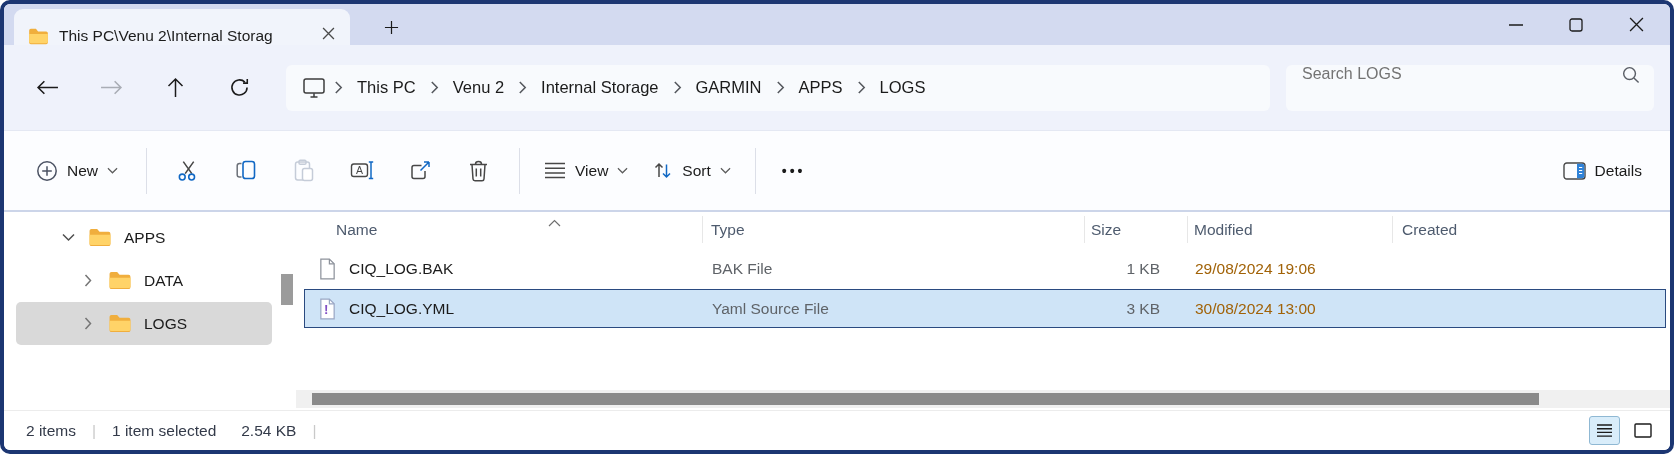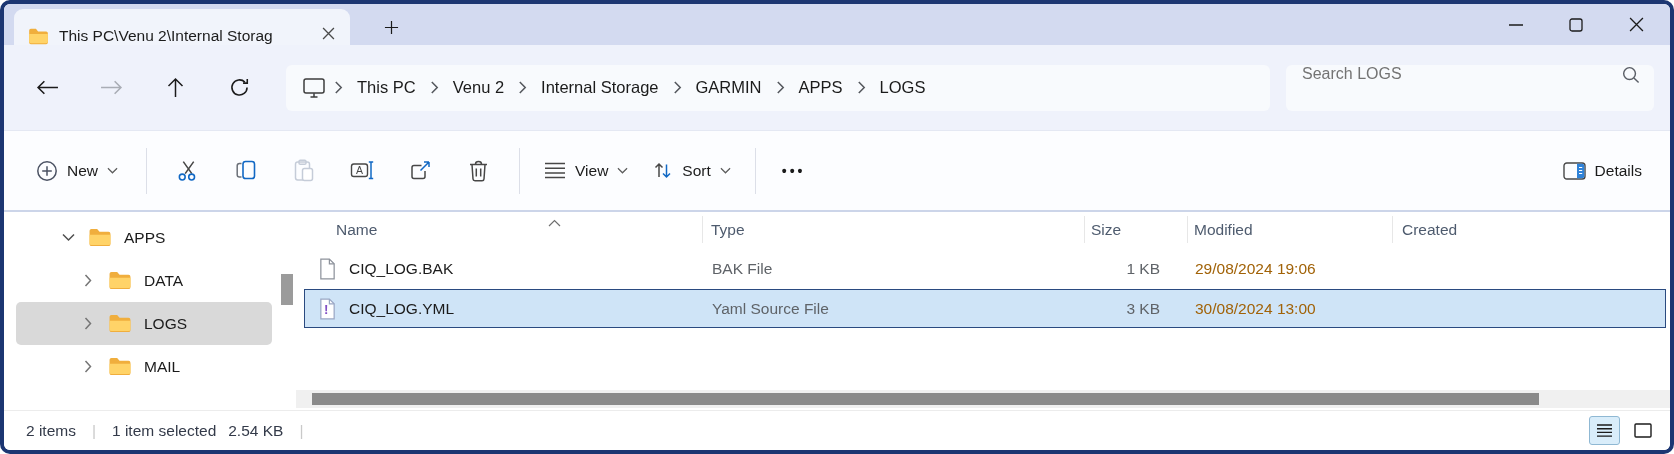--- a/index.html
+++ b/index.html
@@ -64,21 +64,21 @@
   .c-icon { left:13px; display:flex; }
   .c-name { left:44px; color:#1b1b1b; }
   .c-type { left:407px; color:#5f6368; }
   .c-size { left:698px; width:157px; text-align:right; color:#5f6368; }
   .c-mod { left:890px; color:#a16207; }
   .hscroll { position:absolute; left:0; right:0; bottom:2px; height:18px; background:#f0f0f0; }
   .hthumb { position:absolute; left:16px; top:3px; width:1227px; height:12px; background:#8a8a8a; }
   
   .statusbar { height:40px; flex:none; background:#fff; border-top:1px solid #ececec; display:flex; align-items:center; padding:0 12px 0 22px; font-size:15.5px; color:#333a49; }
   .st-sep { color:#c9c9c9; margin:0 16px; }
-  .st-sel-size { margin-left:12px; }
+  .st-sel-size { margin-left:25px; }
   .viewtoggles { margin-left:auto; display:flex; gap:7px; }
   .vt-btn { width:31px; height:29px; display:flex; align-items:center; justify-content:center; border:1px solid transparent; border-radius:3px; }
   .vt-btn.active { background:#d9edfa; border-color:#8fb8d3; }
 </style>
 </head>
 <body>
 
 <div class="window">
 
   <div class="titlebar">
@@ -335,34 +335,20 @@
               <path d="M1.5 1l5 5.5-5 5.5"></path>
             </svg>
         </span>
         <span class="folder">
           <svg width="24" height="19" viewBox="0 0 24 20">
               <path d="M1 3q0-2 2-2h6l2.5 3H21q2 0 2 2v11q0 2-2 2H3q-2 0-2-2z" fill="#f0ae3d"></path>
               <path d="M1 7h22v9q0 2-2 2H3q-2 0-2-2z" fill="#ffd368"></path>
             </svg>
         </span>
         <span>LOGS</span>
-      </div>
-      <div class="tree-item lvl2">
-        <span class="chev">
-          <svg width="8" height="13" viewBox="0 0 8 13" stroke="#757575" stroke-width="1.5" fill="none">
-              <path d="M1.5 1l5 5.5-5 5.5"></path>
-            </svg>
-        </span>
-        <span class="folder">
-          <svg width="24" height="19" viewBox="0 0 24 20">
-              <path d="M1 3q0-2 2-2h6l2.5 3H21q2 0 2 2v11q0 2-2 2H3q-2 0-2-2z" fill="#f0ae3d"></path>
-              <path d="M1 7h22v9q0 2-2 2H3q-2 0-2-2z" fill="#ffd368"></path>
-            </svg>
-        </span>
-        <span>MAIL</span>
       </div>
       <div class="side-thumb"></div>
     </div>
 
     <div class="main">
       <div class="list-header">
         <span class="sortchev">
           <svg width="13" height="8" viewBox="0 0 13 8" stroke="#6f6f6f" stroke-width="1.2" fill="none">
               <path d="M1 7l5.5-5.5L12 7"></path>
             </svg>

